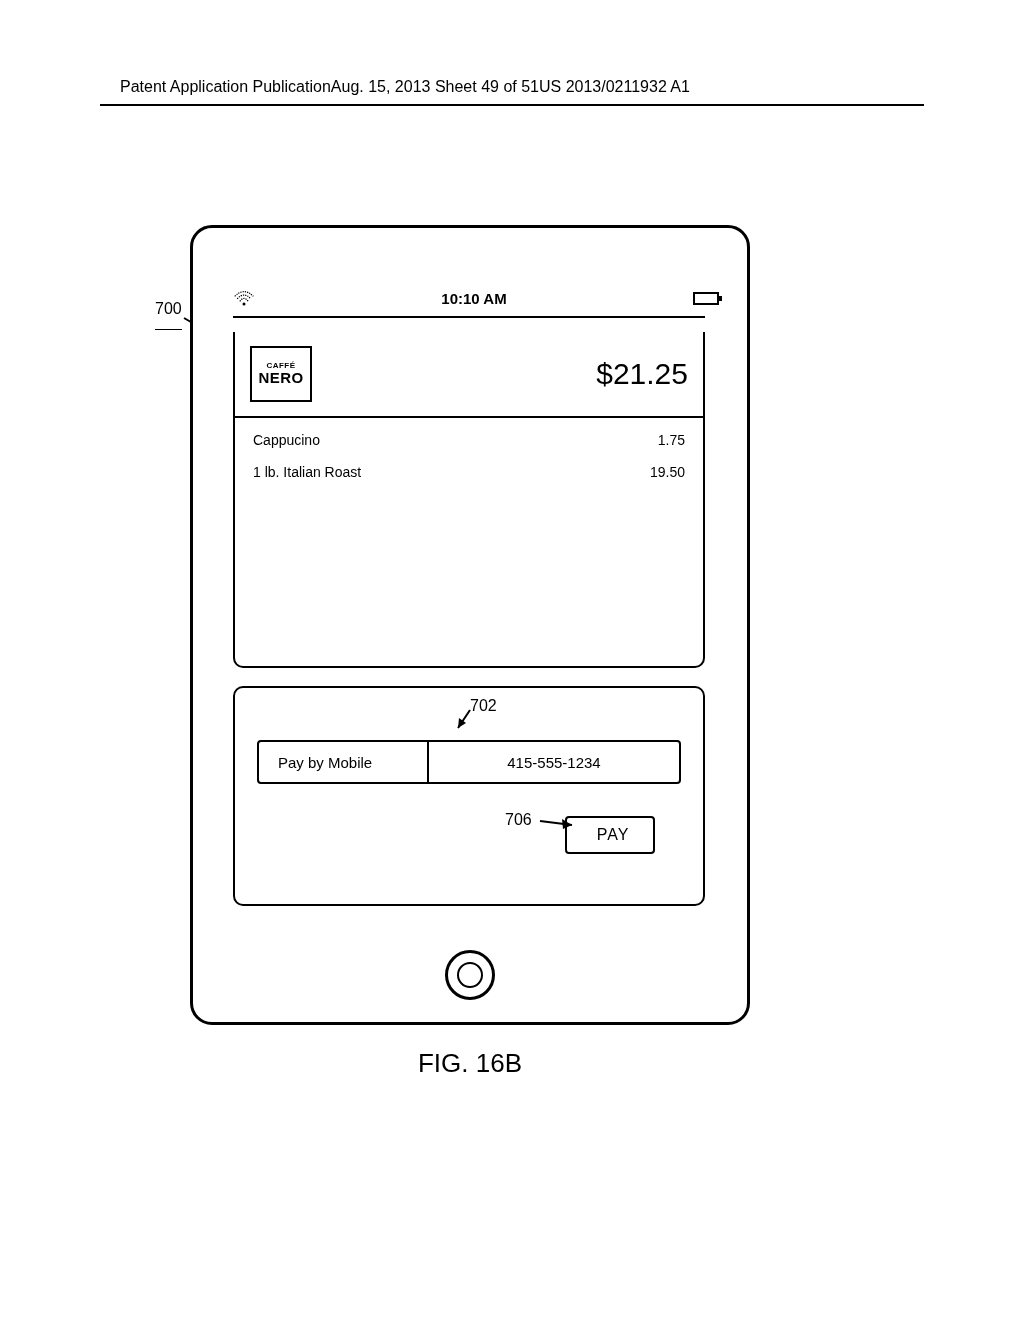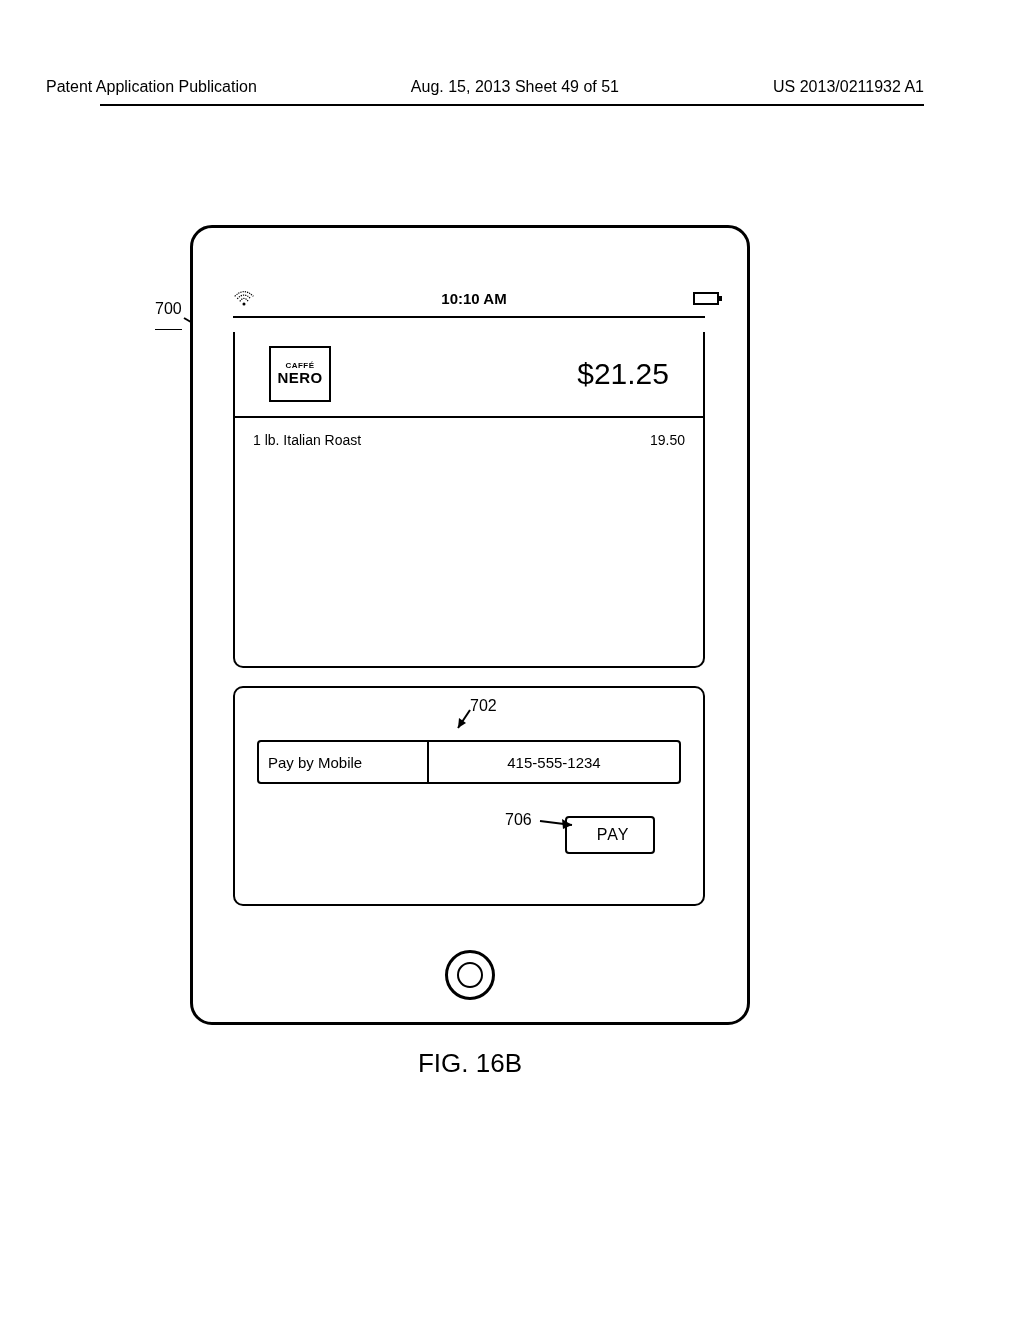--- a/index.html
+++ b/index.html
@@ -9,23 +9,22 @@
     background: #fff;
     font-family: Arial, Helvetica, sans-serif;
     color: #000;
     position: relative;
   }
   .page-header {
     position: absolute;
     top: 78px;
     left: 0;
     width: 100%;
-    padding: 0 100px 0 46px;
-    display: flex;
-    justify-content: space-between;
+    padding: 0 100px 0 120px;
+    display: flex;
     font-size: 16px;
   }
   .header-rule {
     position: absolute;
     top: 104px; left: 100px; right: 100px;
     border-top: 2px solid #000;
   }
 
   
   .device {
@@ -73,21 +72,21 @@
     position: absolute;
     top: 104px;
     left: 40px; right: 42px;
     height: 86px;
     border-left: 2px solid #000;
     border-right: 2px solid #000;
     border-bottom: 2px solid #000;
     display: flex;
     align-items: center;
     justify-content: space-between;
-    padding: 0 34px;
+    padding: 0 15px;
   }
   .merchant-logo {
     width: 62px; height: 56px;
     border: 2px solid #000;
     display: flex;
     flex-direction: column;
     align-items: center;
     justify-content: center;
     line-height: 1.05;
   }
@@ -130,21 +129,21 @@
     height: 44px;
     border: 2px solid #000;
     border-radius: 4px;
     display: flex;
     align-items: stretch;
     font-size: 15px;
   }
   .pay-label {
     width: 170px;
     display: flex; align-items: center;
-    padding-left: 9px;
+    padding-left: 19px;
     border-right: 2px solid #000;
   }
   .pay-value {
     flex: 1;
     display: flex; align-items: center; justify-content: center;
   }
   .pay-button {
     position: absolute;
     top: 128px; right: 48px;
     width: 90px; height: 38px;
@@ -223,20 +222,24 @@
   <div class="merchant-row">
     <div class="merchant-logo">
       <div class="merchant-line1">CAFFÉ</div>
       <div class="merchant-line2">NERO</div>
     </div>
     <div class="total-amount">$21.25</div>
   </div>
 
   <div class="receipt-body">
     <div class="line-item">
+      <span>Cappucino</span>
+      <span>1.75</span>
+    </div>
+    <div class="line-item">
       <span>1 lb. Italian Roast</span>
       <span>19.50</span>
     </div>
   </div>
 
   <div class="pay-panel">
     <div class="pay-input-row">
       <div class="pay-label">Pay by Mobile</div>
       <div class="pay-value">415-555-1234</div>
     </div>

